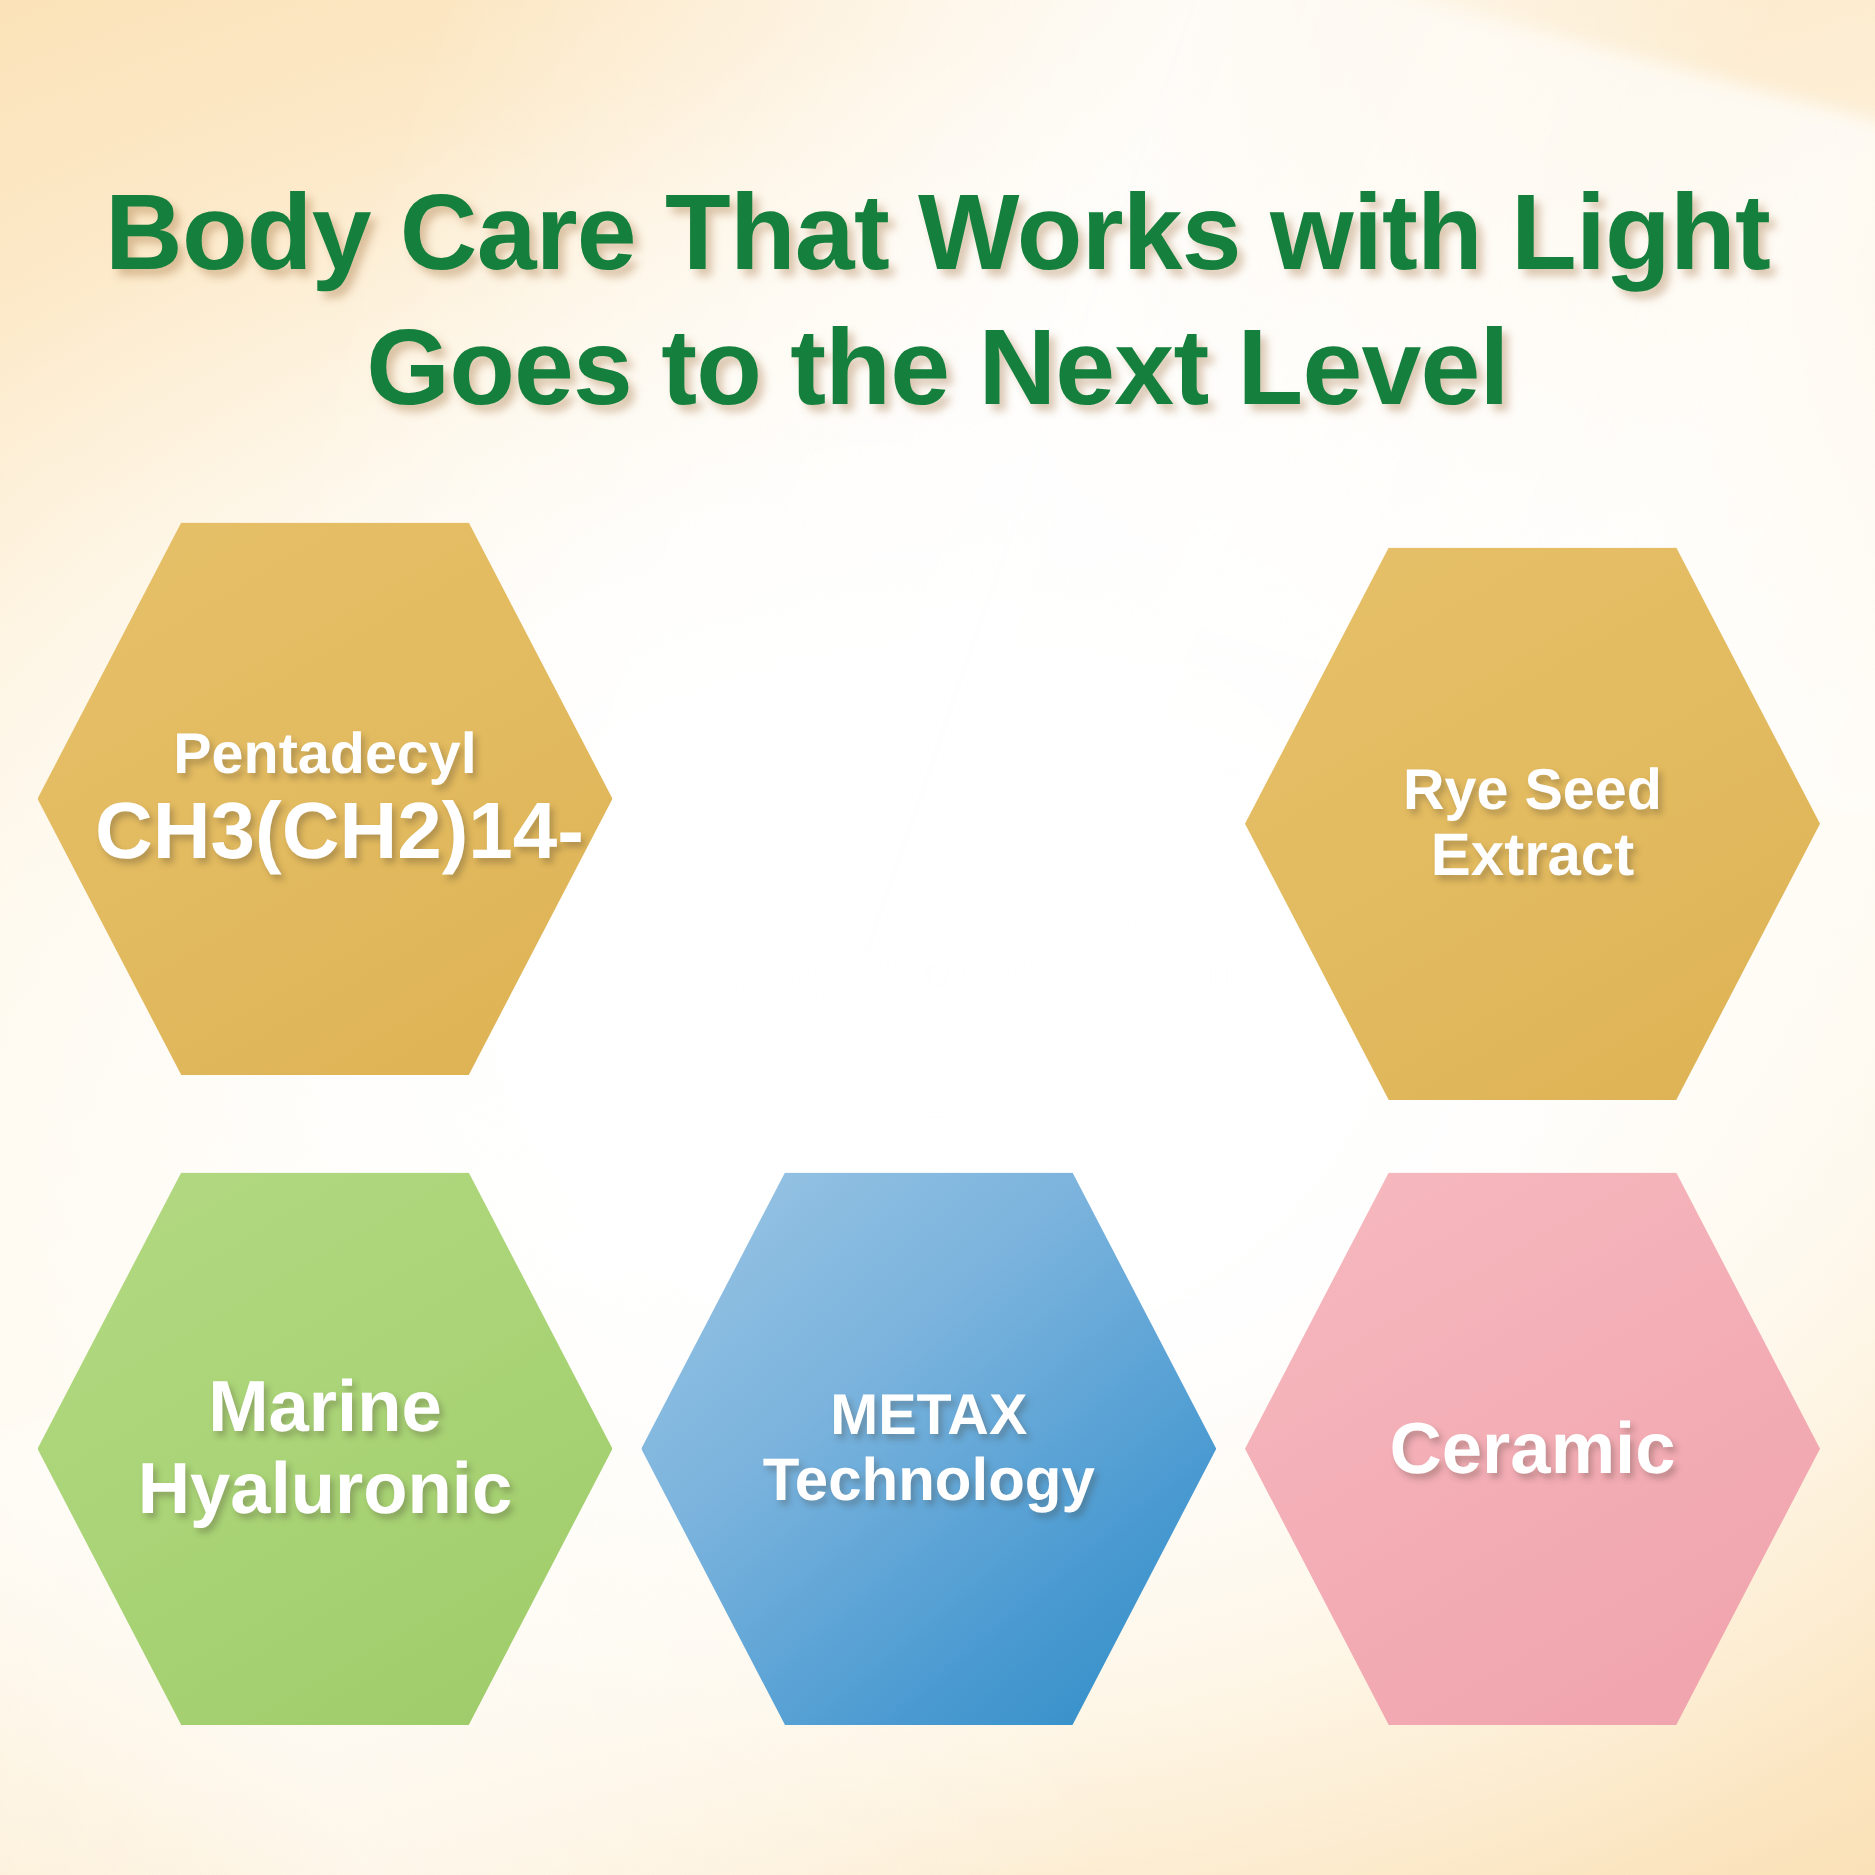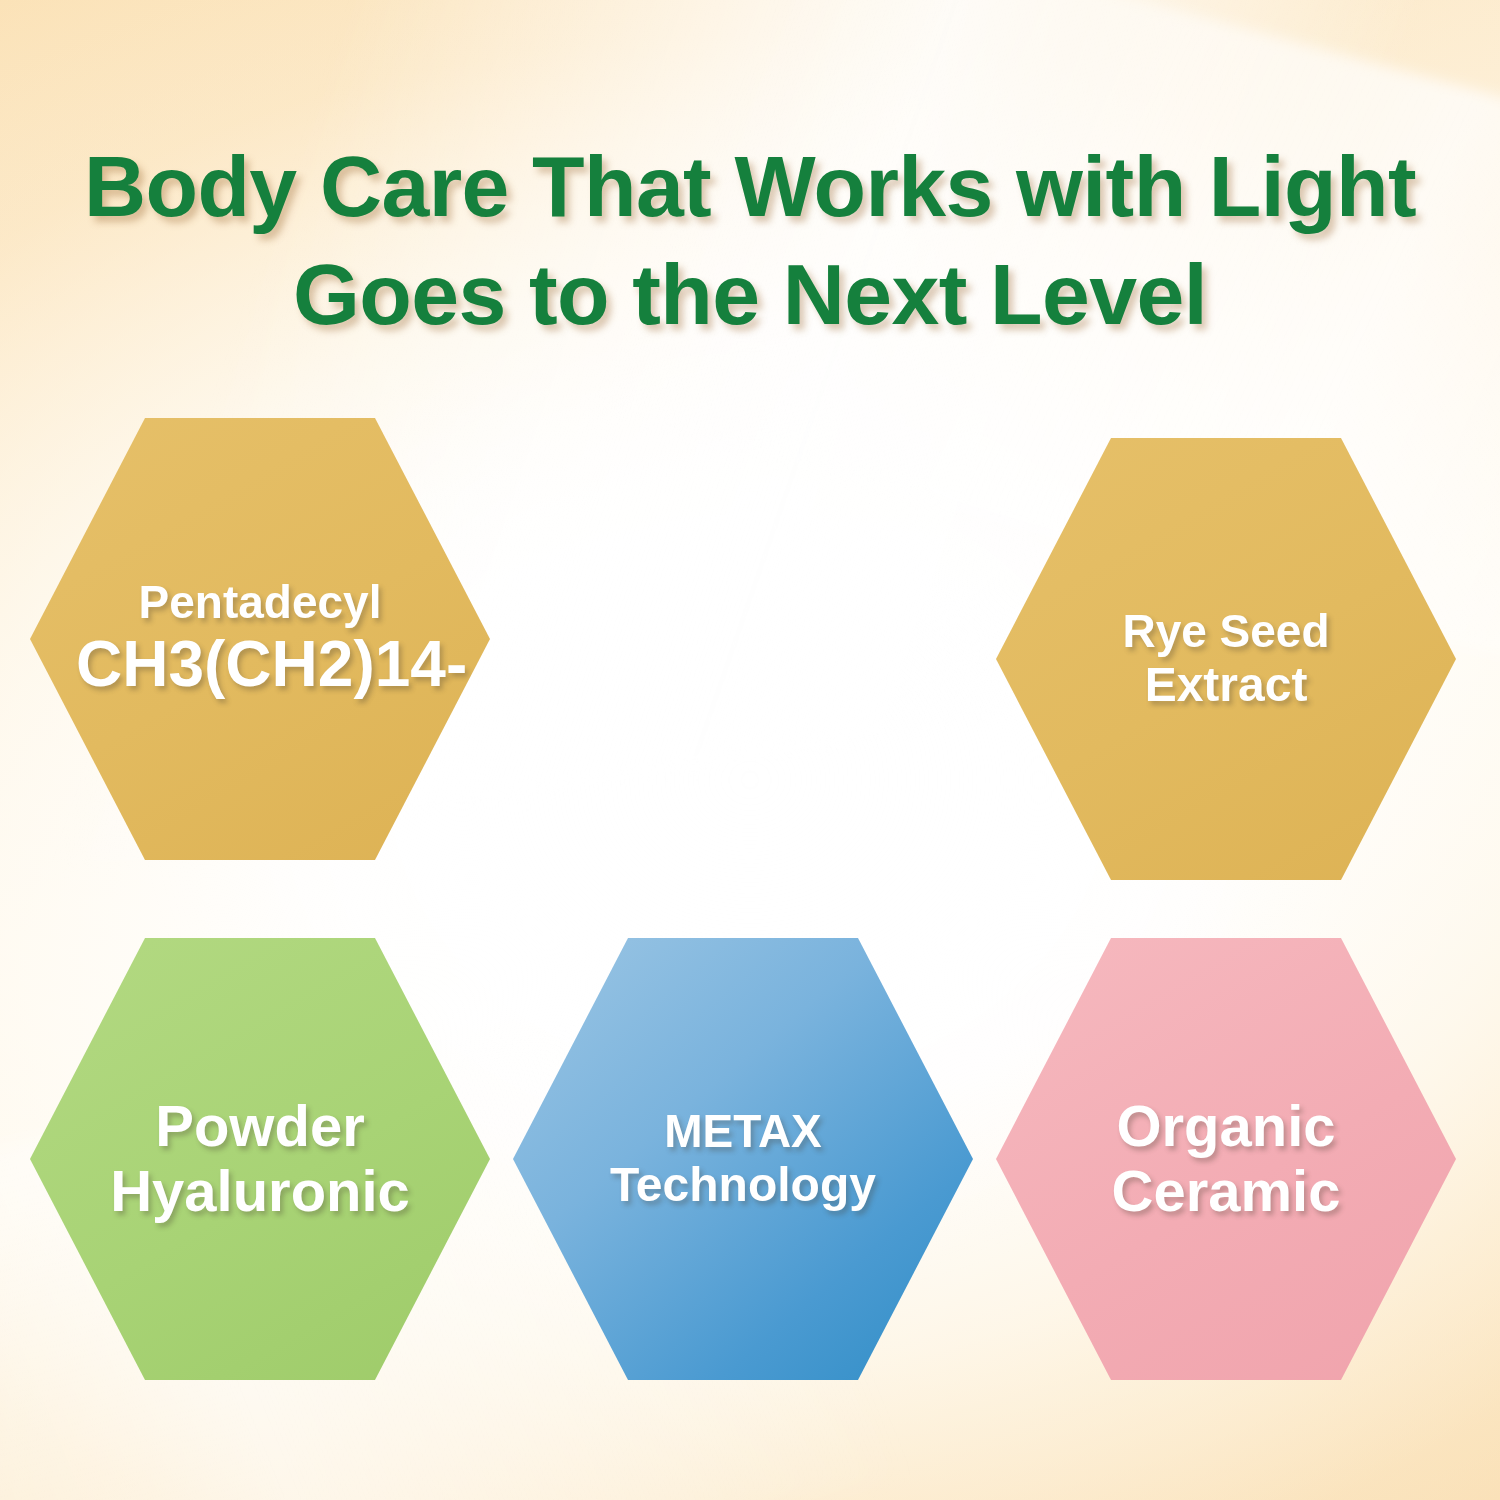--- a/index.html
+++ b/index.html
@@ -205,33 +205,32 @@
 
     <div class="hex hex-r1c3 fill-gold">
       <div class="hex-label">
         <span class="l1">Rye Seed</span>
         <span class="l2">Extract</span>
       </div>
     </div>
 
     <div class="hex hex-r2c1 fill-green">
       <div class="hex-label three">
-        <span class="l1">Powder</span>
+        <span class="l1">Marine</span>
         <span class="l2">Hyaluronic</span>
       </div>
     </div>
 
     <div class="hex hex-r2c2 fill-blue">
       <div class="hex-label">
         <span class="l1">METAX</span>
         <span class="l2">Technology</span>
       </div>
     </div>
 
     <div class="hex hex-r2c3 fill-pink">
       <div class="hex-label three">
-        <span class="l1">Organic</span>
         <span class="l2">Ceramic</span>
       </div>
     </div>
 
   </div>
 </div>
 
 </body></html>

